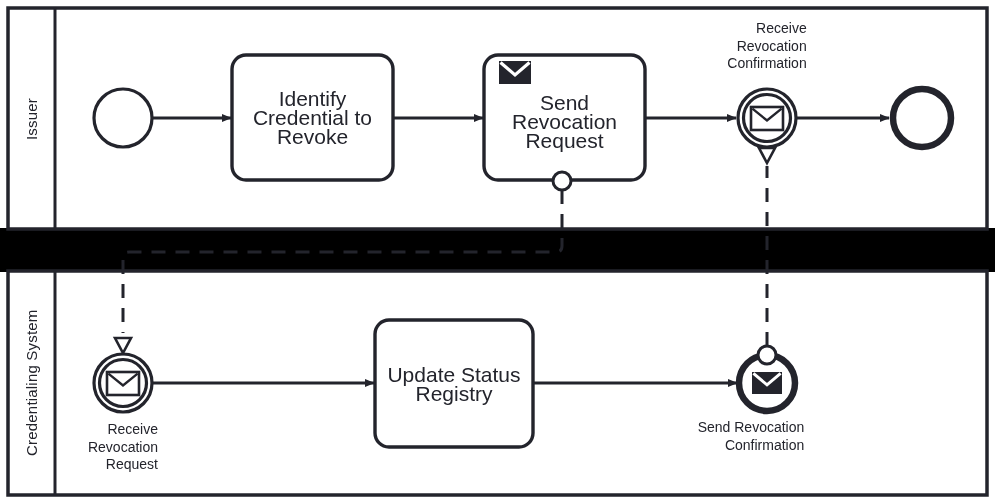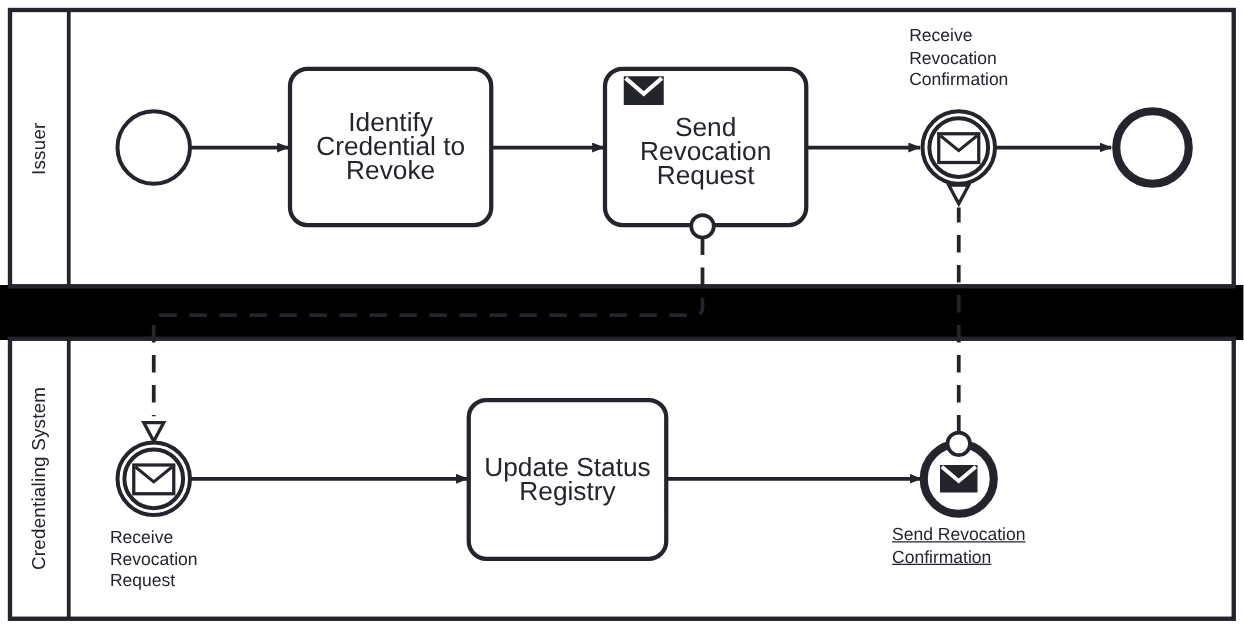--- a/index.html
+++ b/index.html
@@ -44,21 +44,21 @@
     white-space: pre-line;
     display: flex;
     align-items: center;
     justify-content: center;
   }
   .event-label {
     position: absolute;
     font-size: 14px;
     line-height: 17.5px;
     color: #23242c;
-    text-align: left;
+    text-align: right;
     white-space: pre-line;
     display: flex;
     justify-content: center;
   }
 </style>
 </head>
 <body>
 
 <div id="canvas">
 
@@ -165,16 +165,16 @@
 Revocation
 Confirmation</div>
 
   <div class="node-label" style="left:375px; top:320px; width:158px; height:127px;">Update Status
 Registry</div>
 
   <div class="event-label" style="left:43px; top:421px; width:160px;">Receive
 Revocation
 Request</div>
 
-  <div class="event-label" style="left:672px; top:419px; width:190px;text-decoration:underline;">Send Revocation
+  <div class="event-label" style="left:656px; top:419px; width:190px;">Send Revocation
 Confirmation</div>
 
 </div>
 
 </body></html>

